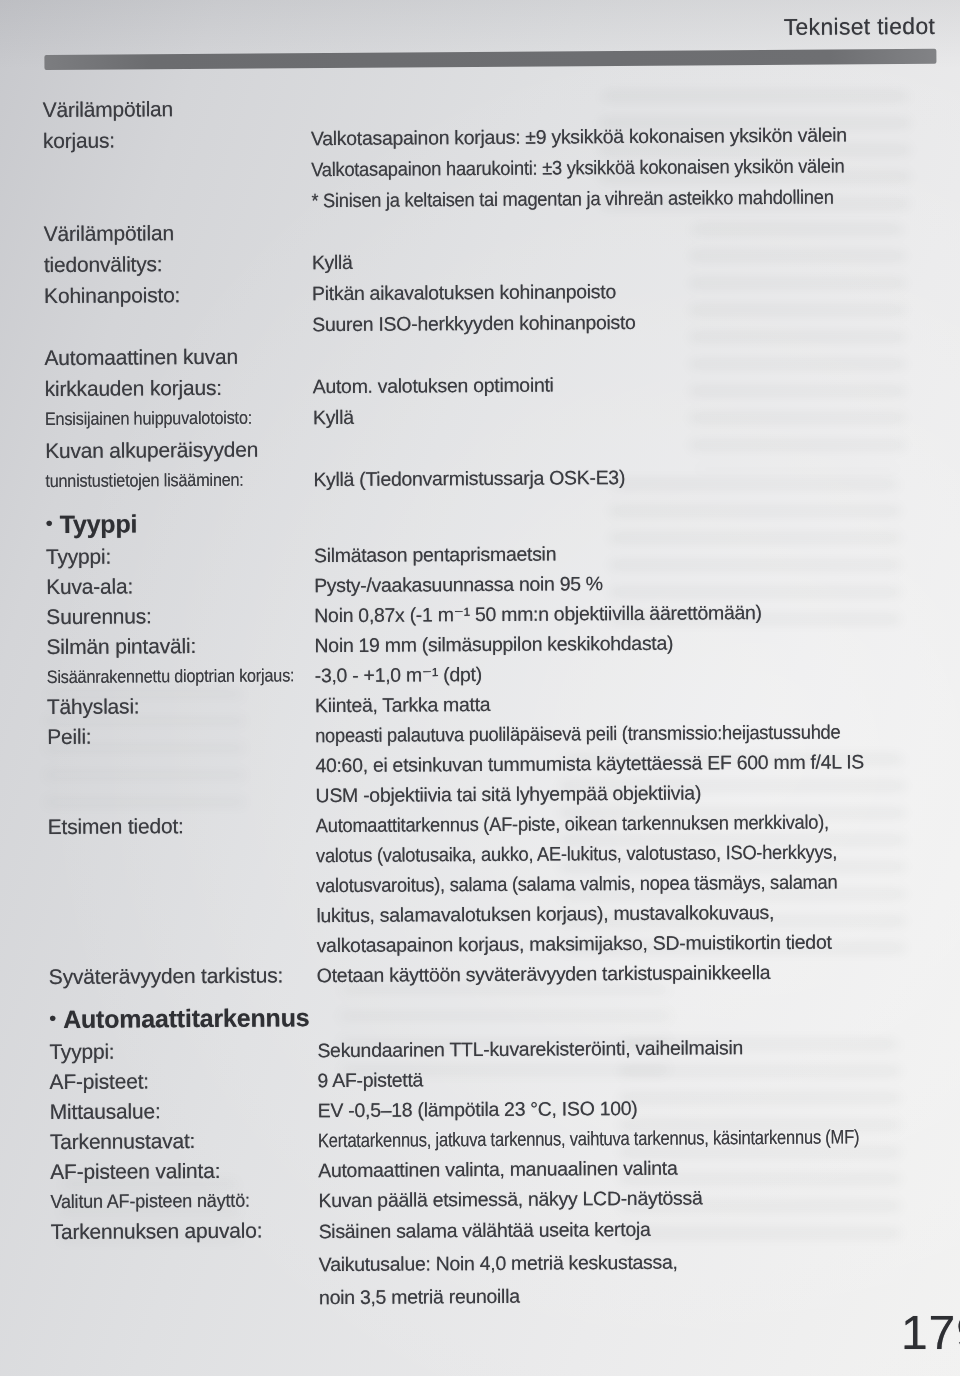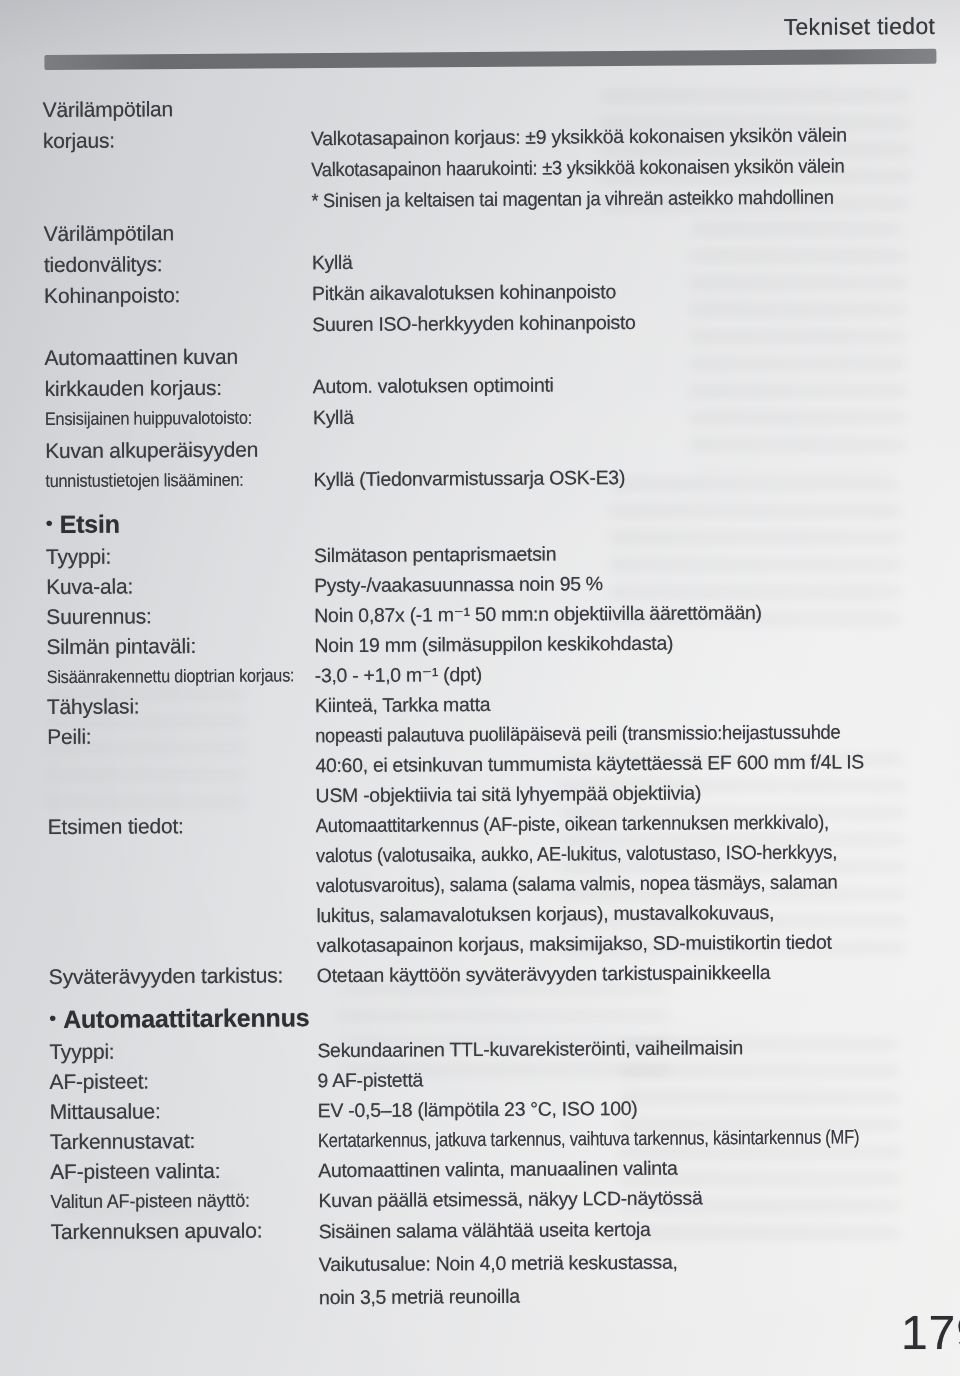--- a/index.html
+++ b/index.html
@@ -126,21 +126,21 @@
         <div class="L">
           <span class="ln">Kuvan alkuperäisyyden</span>
           <span class="ln cond">tunnistustietojen lisääminen:</span>
         </div>
         <div class="V off">
           <span class="ln">Kyllä (Tiedonvarmistussarja OSK-E3)</span>
         </div>
       </div>
 
       <div class="sect">
-        <span class="bullet">•</span><span class="stext">Etsin</span>
+        <span class="bullet">•</span><span class="stext">Tyyppi</span>
       </div>
 
       <div class="r">
         <div class="L">
           <span class="ln">Tyyppi:</span>
         </div>
         <div class="V">
           <span class="ln">Silmätason pentaprismaetsin</span>
         </div>
       </div>

